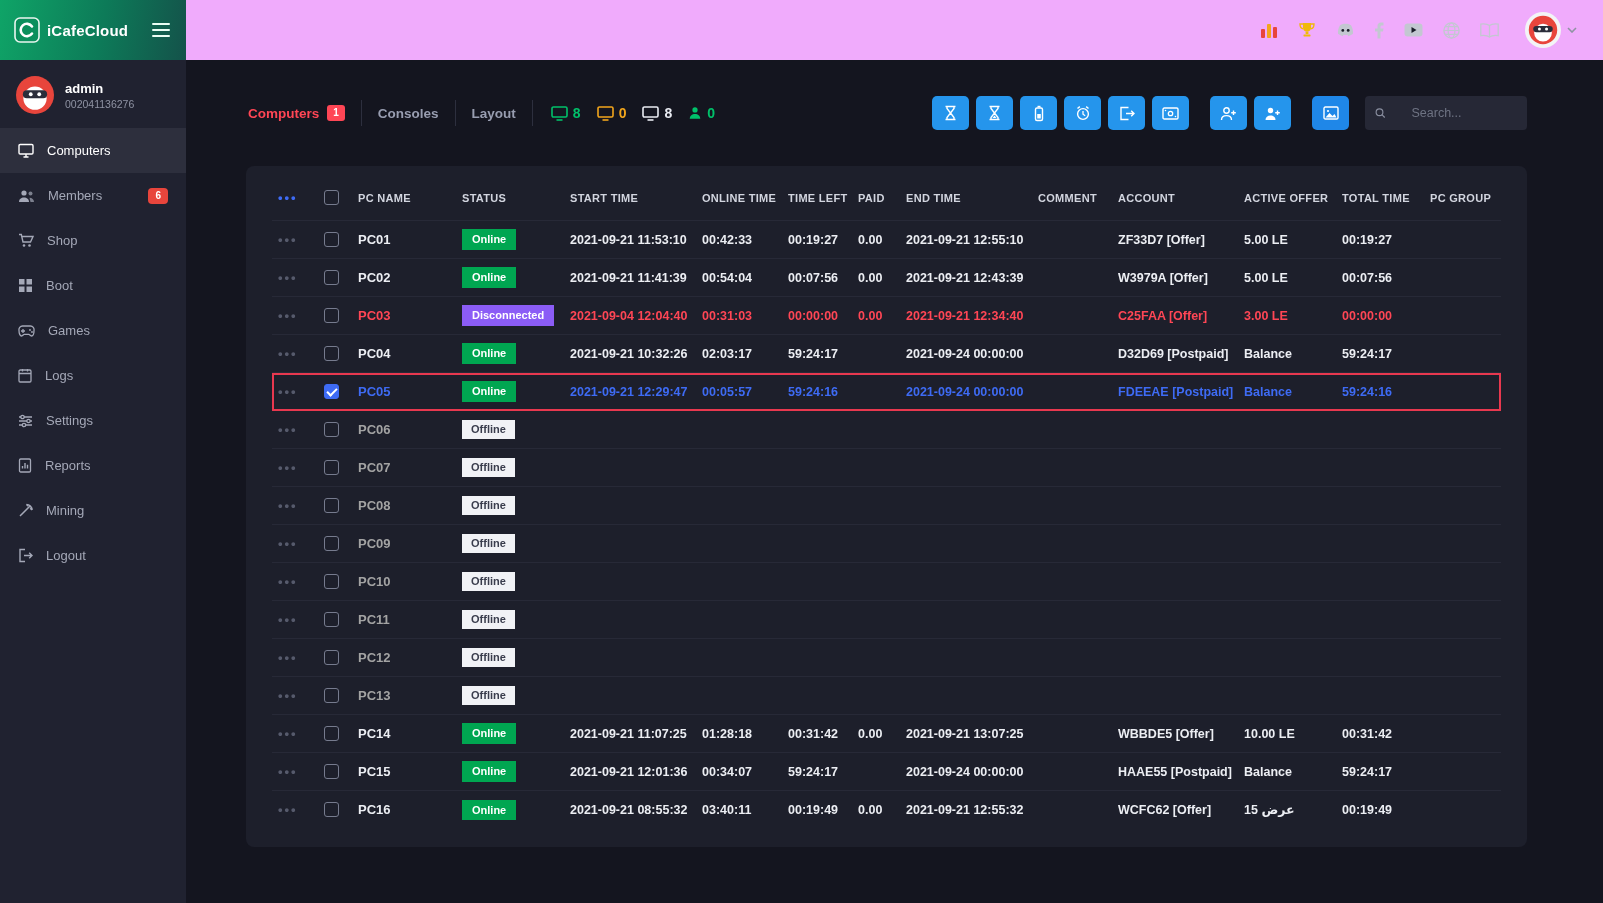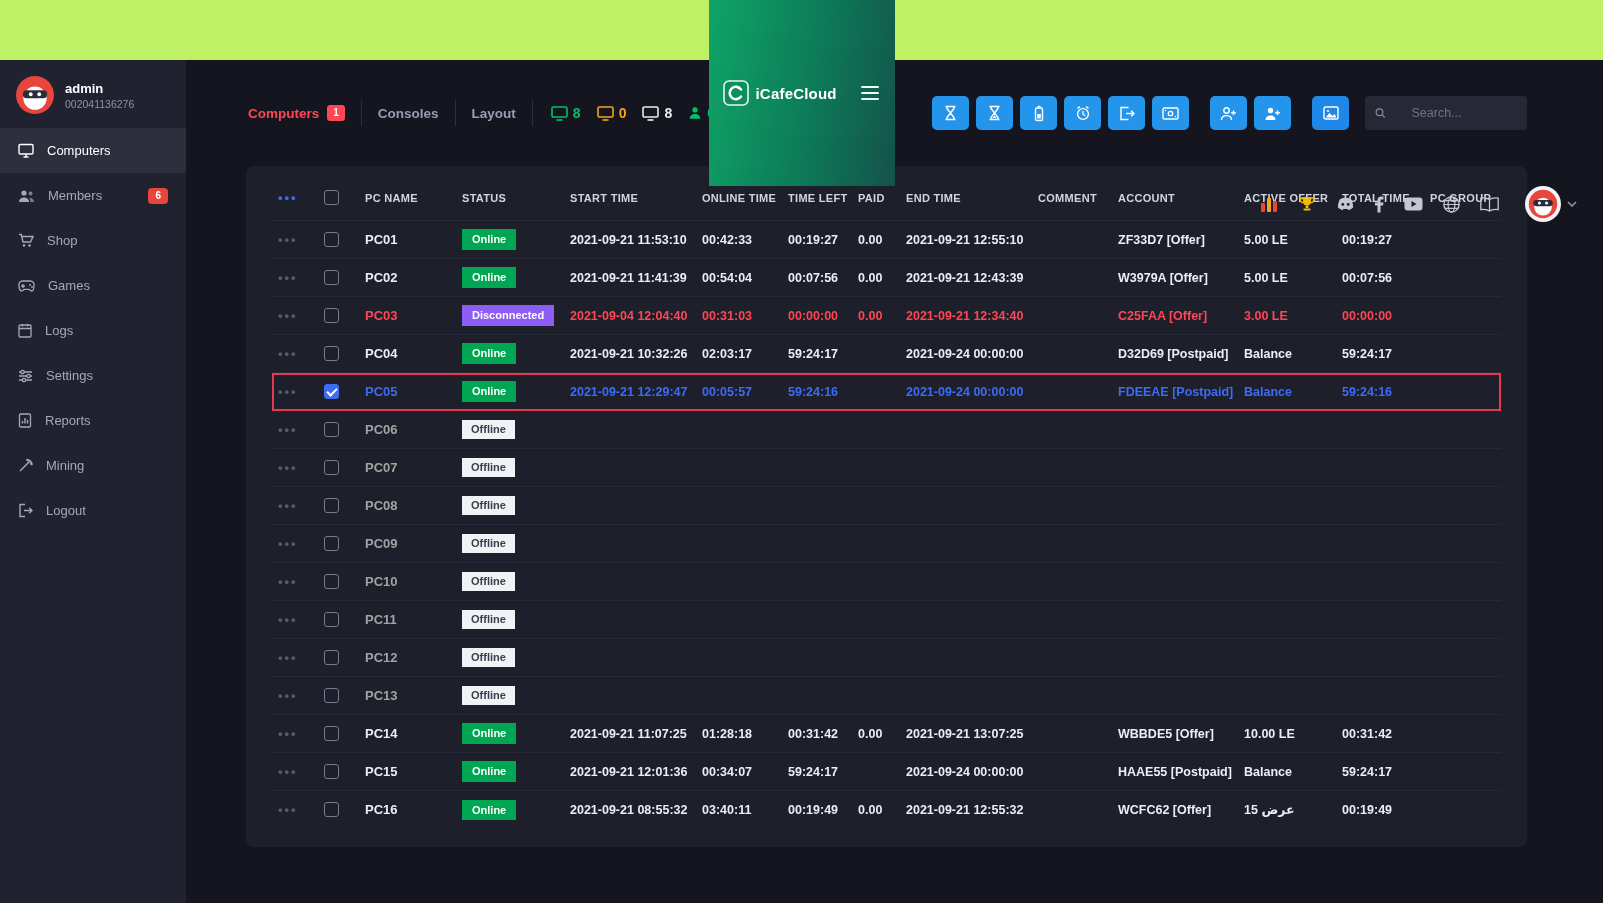--- a/index.html
+++ b/index.html
@@ -8,21 +8,21 @@
     width:1603px; height:903px; overflow:hidden;
     background:#14151f;
     font-family:"Liberation Sans","DejaVu Sans",sans-serif;
     color:#e9eaf0;
   }
   .app { width:1603px; height:903px; position:relative; }
 
   
   .topbar {
     position:absolute; top:0; left:0; right:0; height:60px;
-    background:#bef264; display:flex; align-items:center; z-index:20;flex-direction:column;
+    background:#f0abfc; display:flex; align-items:center; z-index:20;
   }
   .brand {
     width:186px; height:100%; flex:0 0 186px;
     background:linear-gradient(100deg,#0fa467 0%,#0d7a58 55%,#14524a 100%);
     display:flex; align-items:center; padding:0 12px 0 14px;
   }
   .logo-text { color:#fff; font-weight:700; font-size:15px; margin-left:7px; letter-spacing:.2px; }
   .hamburger { margin-left:auto; background:none; border:none; cursor:pointer; padding:4px; }
   .hamburger span { display:block; width:18px; height:2px; background:#eafef4; margin:4px 0; border-radius:2px; }
   .topbar-right { margin-left:auto; display:flex; align-items:center; gap:20px; padding-right:26px; }
@@ -89,21 +89,21 @@
   }
   table { width:100%; border-collapse:collapse; table-layout:fixed; }
   thead th {
     text-align:left; font-size:11px; font-weight:700; color:#d2d5df;
     letter-spacing:.3px; padding:18px 6px 15px; white-space:nowrap;
   }
   tbody td {
     border-top:1px solid #272937; height:38px; padding:0 6px;
     font-size:12.5px; font-weight:700; color:#eceef3; white-space:nowrap; overflow:hidden;
   }
-  .namecell { display:flex; align-items:center; gap:26px; cursor:pointer; }
+  .namecell { display:flex; align-items:center; gap:19px; cursor:pointer; }
   .pcname { font-size:13px; font-weight:700; color:#eceef3; }
   tr.state-offline .pcname { color:#a3a3a3; }
   tr.state-disconnected td, tr.state-disconnected .pcname { color:#ff4655; }
   tr.selected td, tr.selected .pcname { color:#3e6bf4; }
   tr.selected { outline:2px solid #e8384f; outline-offset:-2px; }
 
   .dots { color:#565a6c; font-size:13px; letter-spacing:2px; cursor:pointer; user-select:none; }
   .head-dots { color:#3e6bf4; }
 
   .badge {
@@ -243,20 +243,29 @@
         <span>Members</span>
         <span class="nav-badge">6</span>
       </div>
       <div class="nav-item">
         <svg width="16" height="15" viewBox="0 0 16 15">
             <path d="M1 1.5h2.3l1.7 7.5h7.5L15 3.5H4" fill="none" stroke="currentColor" stroke-width="1.4"></path>
             <circle cx="6" cy="12.5" r="1.3" fill="currentColor"></circle>
             <circle cx="11.5" cy="12.5" r="1.3" fill="currentColor"></circle>
           </svg>
         <span>Shop</span>
+      </div>
+      <div class="nav-item">
+        <svg width="15" height="15" viewBox="0 0 15 15">
+            <rect x="1" y="1" width="5.5" height="5.5" fill="currentColor"></rect>
+            <rect x="8.5" y="1" width="5.5" height="5.5" fill="currentColor"></rect>
+            <rect x="1" y="8.5" width="5.5" height="5.5" fill="currentColor"></rect>
+            <rect x="8.5" y="8.5" width="5.5" height="5.5" fill="currentColor"></rect>
+          </svg>
+        <span>Boot</span>
       </div>
       <div class="nav-item">
         <svg width="17" height="12" viewBox="0 0 17 12">
             <path d="M4.5 1h8A3.8 3.8 0 0 1 16 5.5c0 3-1 5.5-2.6 5.5-1.2 0-1.8-1.6-2.6-1.6H6.2c-.8 0-1.4 1.6-2.6 1.6C2 11 1 8.5 1 5.5A3.8 3.8 0 0 1 4.5 1z" fill="none" stroke="currentColor" stroke-width="1.3"></path>
             <path d="M5 4v4M3 6h4" stroke="currentColor" stroke-width="1.3"></path>
             <circle cx="12" cy="5" r=".9" fill="currentColor"></circle>
             <circle cx="14" cy="7" r=".9" fill="currentColor"></circle>
           </svg>
         <span>Games</span>
       </div>

